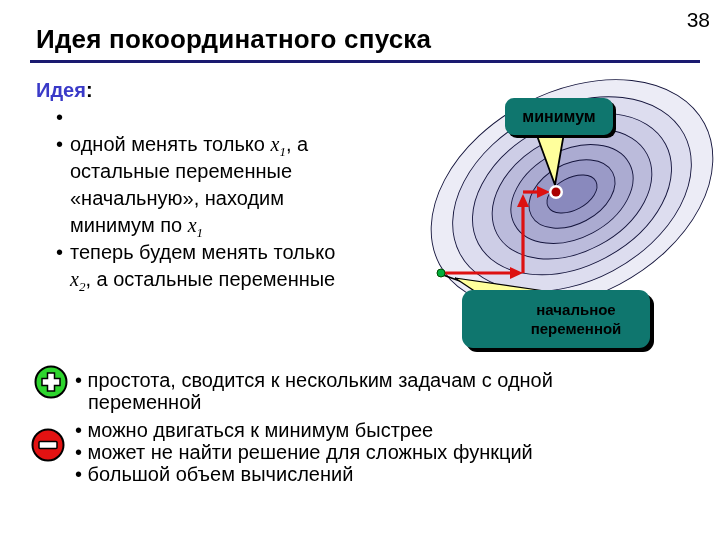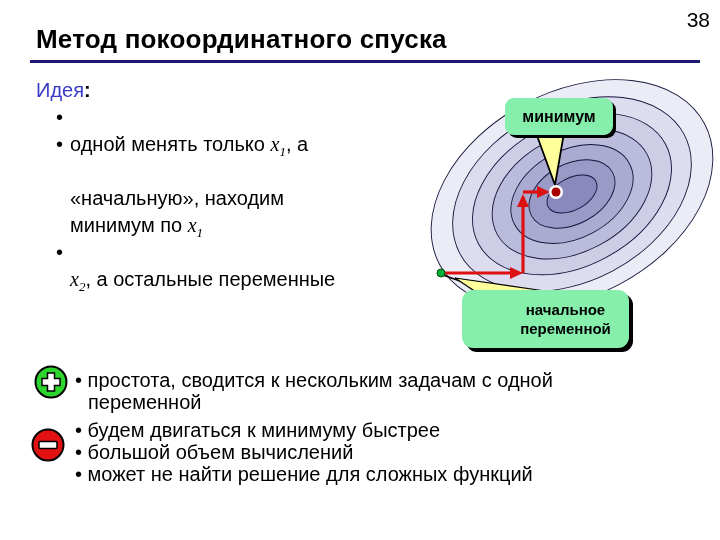--- a/index.html
+++ b/index.html
@@ -7,60 +7,60 @@
     width:720px;height:540px;position:relative;overflow:hidden;
     background:#ffffff;color:#000;
     font-family:"Liberation Sans",sans-serif;
   }
   .page-num{position:absolute;top:8px;right:10px;font-size:21px;}
   .title{position:absolute;left:36px;top:24px;font-size:26px;font-weight:bold;letter-spacing:.2px;white-space:nowrap;}
   .rule{position:absolute;left:30px;top:60px;width:670px;height:3px;background:#1A1A70;}
 
   
   .idea{position:absolute;left:36px;top:77px;width:392px;font-size:20px;line-height:27px;}
-  .idea-heading{font-weight:normal;color:#3A3AC8;text-align:center;}
+  .idea-heading{font-weight:bold;color:#3A3AC8;text-align:center;}
   .idea-colon{font-weight:bold;color:#000;}
   .ibullet{display:flex;}
   .ibullet .bdot{flex:none;width:14px;margin-left:20px;}
   .mv{font-family:"Liberation Serif",serif;font-style:italic;}
   sub.ms{font-family:"Liberation Serif",serif;font-style:italic;font-size:13px;line-height:0;}
 
   
   .plot{position:absolute;left:415px;top:76px;}
-  .callout{position:absolute;background:#86efac;font-weight:bold;text-align:center;color:#000;}
+  .callout{position:absolute;background:#0f766e;font-weight:bold;text-align:center;color:#000;}
   .callout-min{left:505px;top:98px;width:108px;height:37px;font-size:16px;line-height:37px;border-radius:9px;box-shadow:3px 3px 0 #000;}
-  .callout-start{left:462px;top:290px;width:167px;height:58px;font-size:15px;line-height:19px;padding-top:10px;box-sizing:border-box;border-radius:11px;box-shadow:4px 4px 0 #000;padding-left:40px;}
+  .callout-start{left:462px;top:290px;width:188px;height:58px;font-size:15px;line-height:19px;padding-top:10px;box-sizing:border-box;border-radius:11px;box-shadow:4px 4px 0 #000;padding-left:40px;}
 
   
   .icon{position:absolute;}
   .icon-plus{left:33px;top:364px;}
   .icon-minus{left:30px;top:427px;}
   .blist{position:absolute;left:62px;top:369px;width:585px;font-size:20px;line-height:22px;}
   .bitem{padding-left:26px;text-indent:-13px;}
   .bitem:first-child{margin-bottom:6px;}
 </style>
 </head>
 <body>
 
 <div class="page-num">38</div>
-<div class="title">Метод покоординатного спуска</div>
+<div class="title">Идея покоординатного спуска</div>
 <div class="rule"></div>
 
 <div class="idea">
   <div><span class="idea-heading">Идея</span><span class="idea-colon">:</span></div>
   <div class="ibullet">
     <span class="bdot">•</span>
   </div>
   <div class="ibullet">
     <span class="bdot">•</span>
-    <span class="btext"><span>одной менять только </span><i class="mv">x</i><sub class="ms">1</sub><span>, а</span><br><br><span>«начальную», находим</span><br><span>минимум по </span><i class="mv">x</i><sub class="ms">1</sub></span>
+    <span class="btext"><span>одной менять только </span><i class="mv">x</i><sub class="ms">1</sub><span>, а</span><br><span>остальные переменные</span><br><span>«начальную», находим</span><br><span>минимум по </span><i class="mv">x</i><sub class="ms">1</sub></span>
   </div>
   <div class="ibullet">
     <span class="bdot">•</span>
-    <span class="btext"><br><i class="mv">x</i><sub class="ms">2</sub><span>, а остальные переменные</span><br></span>
+    <span class="btext"><span>теперь будем менять только</span><br><i class="mv">x</i><sub class="ms">2</sub><span>, а остальные переменные</span><br></span>
   </div>
 </div>
 
 <svg class="plot" width="305" height="290" viewBox="0 0 305 290">
   <g transform="translate(157,118) rotate(-28)">
     <ellipse rx="150" ry="102" stroke="#14143C" stroke-width="0.9" fill="#ECECF6"></ellipse>
     <ellipse rx="127" ry="87" stroke="#14143C" stroke-width="0.9" fill="#DDDDEF"></ellipse>
     <ellipse rx="106" ry="72" stroke="#14143C" stroke-width="0.9" fill="#CDCDE6"></ellipse>
     <ellipse rx="85" ry="58" stroke="#14143C" stroke-width="0.9" fill="#BBBBDB"></ellipse>
     <ellipse rx="65" ry="44" stroke="#14143C" stroke-width="0.9" fill="#ABABD1"></ellipse>
@@ -93,16 +93,16 @@
   <circle cx="18" cy="18" r="15.5" stroke="#000" stroke-width="2" fill="#2ED52E"></circle>
   <path d="M14.5,9 h7 v5.5 h5.5 v7 h-5.5 v5.5 h-7 v-5.5 h-5.5 v-7 h5.5 z" fill="#ffffff" stroke="#000" stroke-width="1.5"></path>
 </svg>
 <svg class="icon icon-minus" width="36" height="36" viewBox="0 0 36 36">
   <circle cx="18" cy="18" r="15.5" stroke="#000" stroke-width="2" fill="#E31212"></circle>
   <rect x="9" y="14.5" width="18" height="7" rx="1" fill="#ffffff" stroke="#000" stroke-width="1.5"></rect>
 </svg>
 
 <div class="blist">
   <div class="bitem"><span>•</span> <span>простота, сводится к нескольким задачам с одной переменной</span></div>
-  <div class="bitem"><span>•</span> <span>будем двигаться к минимуму быстрее</span></div>
+  <div class="bitem"><span>•</span> <span>можно двигаться к минимум быстрее</span></div>
+  <div class="bitem"><span>•</span> <span>может не найти решение для сложных функций</span></div>
   <div class="bitem"><span>•</span> <span>большой объем вычислений</span></div>
-  <div class="bitem"><span>•</span> <span>может не найти решение для сложных функций</span></div>
 </div>
 
 </body></html>

